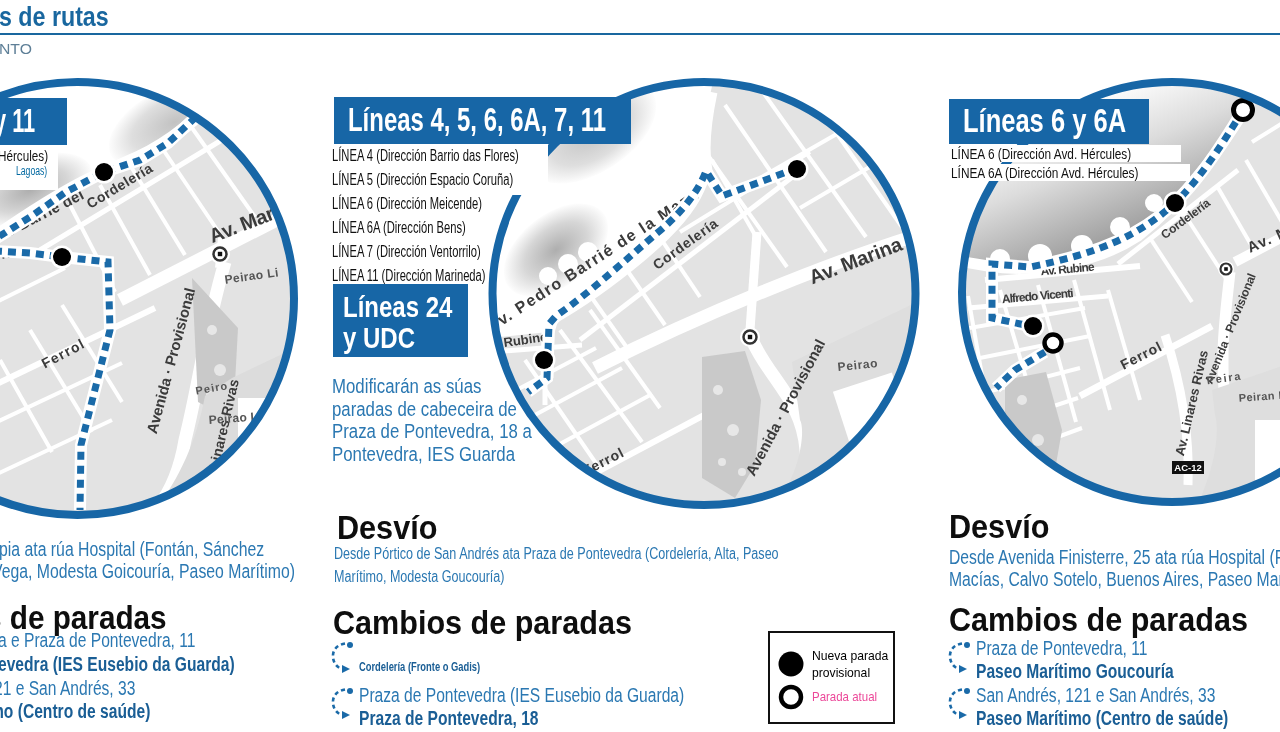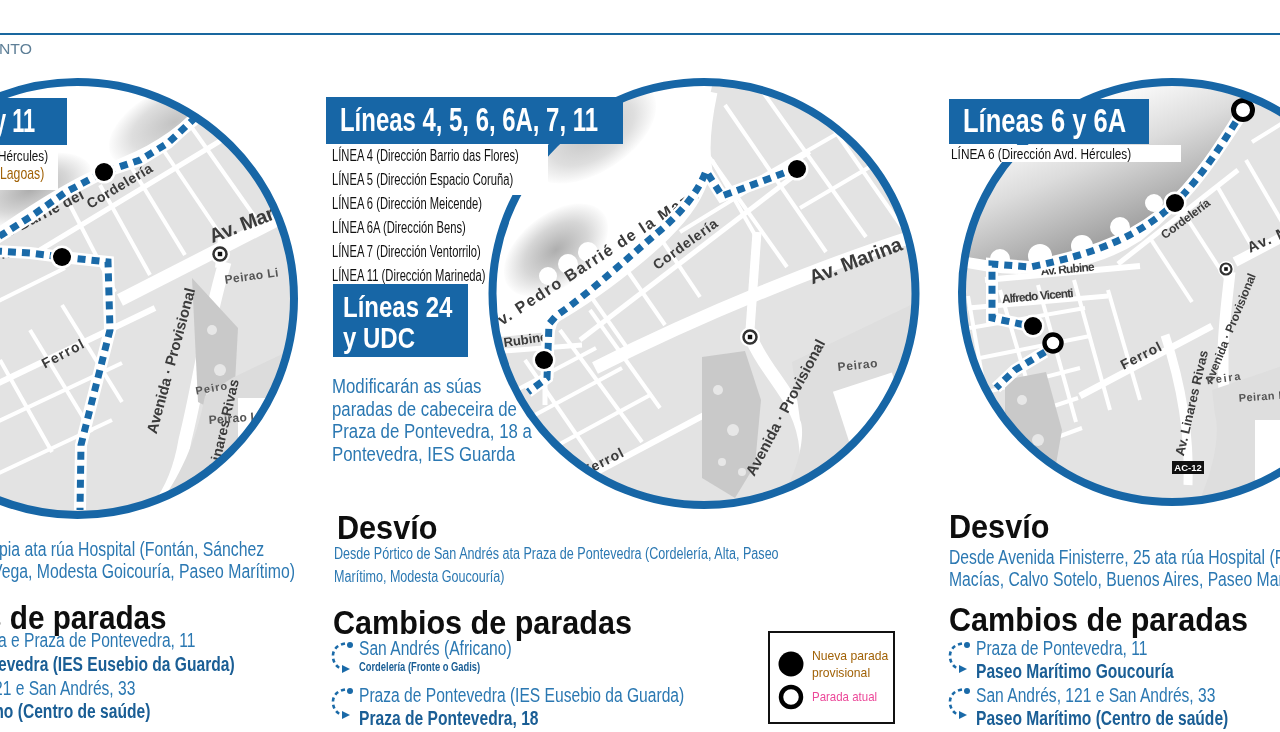--- a/index.html
+++ b/index.html
@@ -6,20 +6,21 @@
 .cx{display:inline-block;transform-origin:0 0;white-space:nowrap}
 .tb{position:absolute;background:#1766a6}
 .tb span{color:#fff;font-weight:bold}
 .bt{color:#2b78b2}
 .bb{color:#1a5e95;font-weight:bold}
 .hd{color:#0e0e0e;font-weight:bold}
 svg{position:absolute;overflow:hidden}
 </style></head><body>
 <div id="pg">
 
+<div class="ab" style="left:-1px;top:2px;font-size:27px;font-weight:bold;color:#19679f"><span class="cx" style="transform:scaleX(.86)">s de rutas</span></div>
 <div class="ab" style="left:0;top:33px;width:1280px;height:2px;background:#19679f"></div>
 <div class="ab" style="left:-1px;top:40px;font-size:15px;color:#5e7f97"><span class="cx" style="transform:scaleX(1.05)">NTO</span></div>
 
 <svg class="ab" style="left:-144px;top:77px" width="443" height="443" viewBox="-144 77 443 443">
  <defs>
   <clipPath id="k1">
           <circle cx="77.5" cy="298.5" r="217"></circle>
         </clipPath>
   <linearGradient id="w1" gradientUnits="userSpaceOnUse" x1="105" y1="175" x2="38" y2="98">
           <stop offset="0" stop-color="#c3c3c3"></stop>
@@ -297,50 +298,50 @@
         <circle cx="1053" cy="343" r="8.5" fill="none" stroke="#000" stroke-width="4.5"></circle>
  </g>
  <circle cx="1172" cy="292" r="210" fill="none" stroke="#1766a6" stroke-width="8"></circle>
 </svg>
 
 <div class="tb" style="left:-20px;top:98px;width:87px;height:47px">
       <span class="cx" style="position:absolute;left:14px;top:4px;font-size:33px;transform:scaleX(.66)">y 11</span>
     </div>
 <div class="ab" style="left:-10px;top:145px;width:68px;height:45px;background:#fff"></div>
 <div class="ab" style="left:-2px;top:147px;font-size:15px;color:#111"><span class="cx" style="transform:scaleX(.78)">Hércules)</span></div>
-<div class="ab" style="left:0px;top:164px;font-size:17px;color:#a16207"><span class="cx" style="transform:scaleX(.72)">Lagoas)</span></div>
+<div class="ab" style="left:16px;top:164px;font-size:12px;color:#0369a1"><span class="cx" style="transform:scaleX(.72)">Lagoas)</span></div>
 
 <div class="ab" style="left:330px;top:145px;width:218px;height:50px;background:#fff"></div>
-<div class="tb" style="left:326px;top:97px;width:297px;height:47px">
+<div class="tb" style="left:334px;top:97px;width:297px;height:47px">
       <span class="cx" style="position:absolute;left:14px;top:4px;font-size:33px;transform:scaleX(.725)">Líneas 4, 5, 6, 6A, 7, 11</span>
     </div>
 <div class="ab" style="left:332px;top:144px;font-size:16px;color:#111;line-height:24px"><span class="cx" style="transform:scaleX(.70)">LÍNEA 4 (Dirección Barrio das Flores)<br>LÍNEA 5 (Dirección Espacio Coruña)<br>LÍNEA 6 (Dirección Meicende)<br>LÍNEA 6A (Dirección Bens)<br>LÍNEA 7 (Dirección Ventorrilo)<br>LÍNEA 11 (Dirección Marineda)</span></div>
 
 <div class="tb" style="left:333px;top:284px;width:135px;height:73px">
       <span class="cx" style="position:absolute;left:10px;top:7px;font-size:30px;line-height:31px;transform:scaleX(.80)">Líneas 24<br>y UDC</span>
     </div>
 <div class="ab bt" style="left:332px;top:375px;font-size:20px;line-height:22.6px"><span class="cx" style="transform:scaleX(.84)">Modificarán as súas<br>paradas de cabeceira de<br>Praza de Pontevedra, 18 a<br>Pontevedra, IES Guarda</span></div>
 
 <div class="tb" style="left:949px;top:99px;width:200px;height:45px">
       <span class="cx" style="position:absolute;left:14px;top:3px;font-size:33px;transform:scaleX(.773)">Líneas 6 y 6A</span>
     </div>
 <div class="ab" style="left:949px;top:145px;font-size:15px;color:#111;background:#fff;padding:0 2px"><span class="cx" style="transform:scaleX(.79)">LÍNEA 6 (Dirección Avd. Hércules)</span></div>
+<div class="ab" style="left:949px;top:164px;font-size:15px;color:#111;background:#fff;padding:0 2px"><span class="cx" style="transform:scaleX(.79)">LÍNEA 6A (Dirección Avd. Hércules)</span></div>
 
 <div class="ab bt" style="left:-1px;top:538px;font-size:20px"><span class="cx" style="transform:scaleX(.79)">pia ata rúa Hospital (Fontán, Sánchez</span></div>
 <div class="ab bt" style="left:-8px;top:560px;font-size:20px"><span class="cx" style="transform:scaleX(.79)">Vega, Modesta Goicouría, Paseo Marítimo)</span></div>
 <div class="ab hd" style="left:-15px;top:599px;font-size:33px"><span class="cx" style="transform:scaleX(.90)">s de paradas</span></div>
 <div class="ab bt" style="left:-2px;top:629px;font-size:20px"><span class="cx" style="transform:scaleX(.78)">a e Praza de Pontevedra, 11</span></div>
 <div class="ab bb" style="left:-2px;top:653px;font-size:20px"><span class="cx" style="transform:scaleX(.78)">evedra (IES Eusebio da Guarda)</span></div>
 <div class="ab bt" style="left:-6px;top:677px;font-size:20px"><span class="cx" style="transform:scaleX(.78)">21 e San Andrés, 33</span></div>
 <div class="ab bb" style="left:-10px;top:700px;font-size:20px"><span class="cx" style="transform:scaleX(.78)">mo (Centro de saúde)</span></div>
 
 <div class="ab hd" style="left:337px;top:508px;font-size:34px"><span class="cx" style="transform:scaleX(.9)">Desvío</span></div>
 <div class="ab bt" style="left:334px;top:542px;font-size:16px;line-height:23px"><span class="cx" style="transform:scaleX(.786)">Desde Pórtico de San Andrés ata Praza de Pontevedra (Cordelería, Alta, Paseo<br>Marítimo, Modesta Goucouría)</span></div>
 <div class="ab hd" style="left:333px;top:604px;font-size:33px"><span class="cx" style="transform:scaleX(.926)">Cambios de paradas</span></div>
-<div class="ab bt" style="left:359px;top:637px;font-size:20px"><span class="cx" style="transform:scaleX(.78)">San Andrés (Africano)</span></div>
 <div class="ab bb" style="left:359px;top:660px;font-size:12px"><span class="cx" style="transform:scaleX(.78)">Cordelería (Fronte o Gadis)</span></div>
 <div class="ab bt" style="left:359px;top:684px;font-size:20px"><span class="cx" style="transform:scaleX(.78)">Praza de Pontevedra (IES Eusebio da Guarda)</span></div>
 <div class="ab bb" style="left:359px;top:707px;font-size:20px"><span class="cx" style="transform:scaleX(.78)">Praza de Pontevedra, 18</span></div>
 
 <div class="ab hd" style="left:949px;top:507px;font-size:34px"><span class="cx" style="transform:scaleX(.9)">Desvío</span></div>
 <div class="ab bt" style="left:949px;top:546px;font-size:20px;line-height:22px"><span class="cx" style="transform:scaleX(.786)">Desde Avenida Finisterre, 25 ata rúa Hospital (Pardo<br>Macías, Calvo Sotelo, Buenos Aires, Paseo Marítimo)</span></div>
 <div class="ab hd" style="left:949px;top:601px;font-size:33px"><span class="cx" style="transform:scaleX(.926)">Cambios de paradas</span></div>
 <div class="ab bt" style="left:976px;top:637px;font-size:20px"><span class="cx" style="transform:scaleX(.78)">Praza de Pontevedra, 11</span></div>
 <div class="ab bb" style="left:976px;top:660px;font-size:20px"><span class="cx" style="transform:scaleX(.78)">Paseo Marítimo Goucouría</span></div>
 <div class="ab bt" style="left:976px;top:684px;font-size:20px"><span class="cx" style="transform:scaleX(.78)">San Andrés, 121 e San Andrés, 33</span></div>
@@ -365,15 +366,15 @@
       <circle cx="20" cy="5" r="3" fill="#1a6aa8"></circle>
       <path d="M 15,3.5 C 6,5 2.5,11 3,17 C 3.4,23 7,27.5 12,29" fill="none" stroke="#1a6aa8" stroke-width="2.6" stroke-dasharray="4 3.2"></path>
       <path d="M 12,25 L 20,29 L 12,33 Z" fill="#1a6aa8"></path>
     </svg>
 
 <div class="ab" style="left:768px;top:631px;width:123px;height:89px;border:2px solid #111;background:#fff"></div>
 <svg class="ab" style="left:770px;top:633px" width="119" height="85" viewBox="0 0 119 85">
  <circle cx="21" cy="31" r="12.5" fill="#000"></circle>
  <circle cx="21" cy="64" r="10" fill="#fff" stroke="#000" stroke-width="4.5"></circle>
 </svg>
-<div class="ab" style="left:812px;top:647px;font-size:13.5px;color:#a16207;line-height:17px"><span class="cx" style="transform:scaleX(.9)">Nueva parada<br>provisional</span></div>
+<div class="ab" style="left:812px;top:647px;font-size:13.5px;color:#000000;line-height:17px"><span class="cx" style="transform:scaleX(.9)">Nueva parada<br>provisional</span></div>
 <div class="ab" style="left:812px;top:689px;font-size:13.5px;color:#ec4899"><span class="cx" style="transform:scaleX(.85)">Parada atual</span></div>
 
 </div>
 </body></html>

